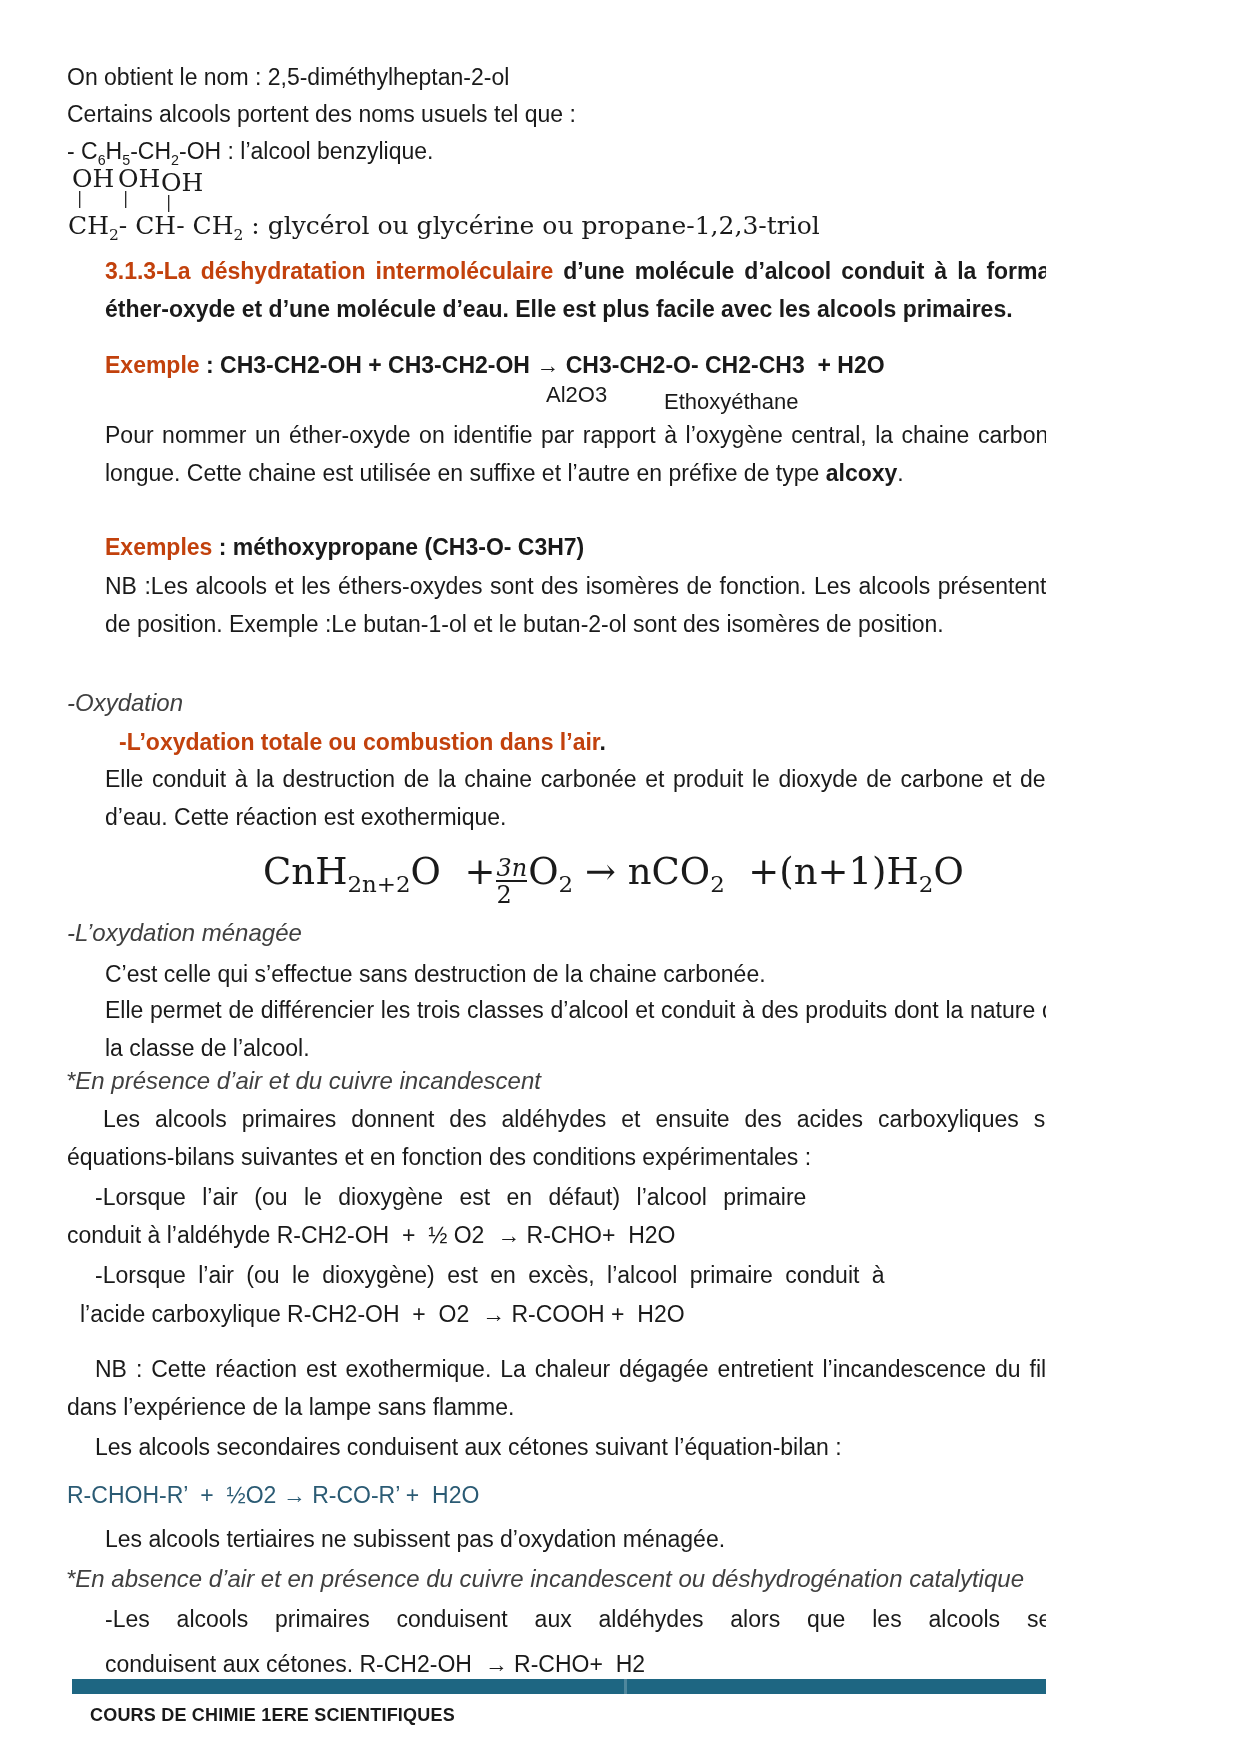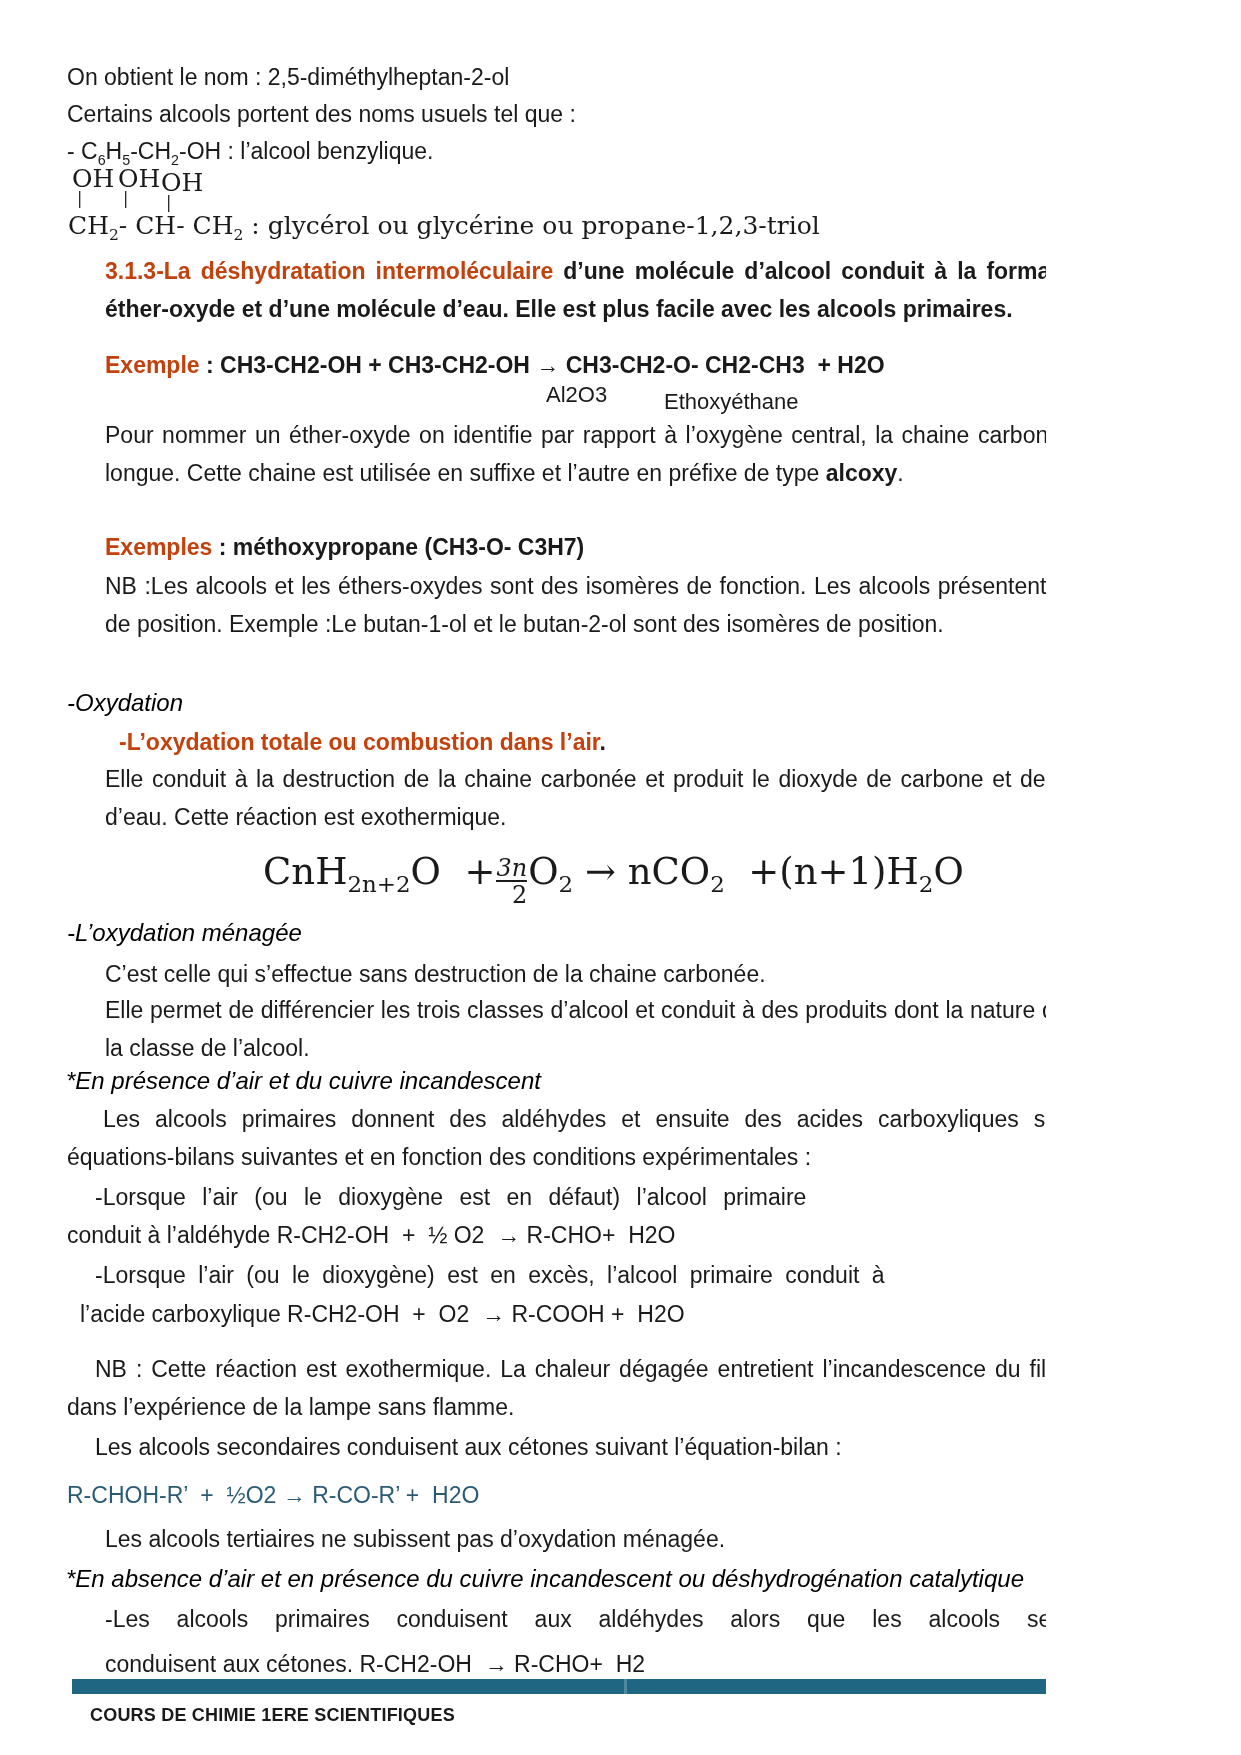--- a/index.html
+++ b/index.html
@@ -4,21 +4,21 @@
 <style>
   html,body{margin:0;padding:0;background:#ffffff;}
   .page{position:relative;width:1046px;height:1755px;background:#ffffff;overflow:hidden;
         font-family:"Liberation Sans","DejaVu Sans",sans-serif;color:#1a1a1a;}
   .ln{position:absolute;font-size:23px;line-height:38px;}
   .pre{white-space:pre;}
   .j{text-align:justify;}
   .jlast{text-align:justify;text-align-last:justify;}
   .bold{font-weight:bold;}
   .red{color:#c2410c;font-weight:bold;}
-  .blue-i{color:#000000;font-style:italic;font-size:24px;}
+  .blue-i{color:#404040;font-style:italic;font-size:24px;}
   .blue-b{color:#c2410c;font-weight:bold;}
   .teal{color:#2b5b74;}
   .serif{font-family:"DejaVu Serif","Liberation Serif",serif;}
   sub{font-size:0.62em;}
   
   #t1{left:67px;top:58px;}
   #t2{left:67px;top:95px;}
   #t3{left:67px;top:132px;}
   #gly-oh1{left:72px;top:166px;font-size:25px;line-height:26px;}
   #gly-oh2{left:118px;top:166px;font-size:25px;line-height:26px;}
@@ -31,21 +31,21 @@
   #exline{left:105px;top:338px;margin-top:8px;}
   #cat{left:546px;top:376px;font-size:22px;}
   #prod{left:664px;top:383px;font-size:22px;}
   #naming{left:105px;top:416px;width:1046px;}
   #exsline{left:105px;top:528px;}
   #nb1{left:105px;top:567px;width:1046px;}
   #oxy{left:67px;top:684px;}
   #totale{left:119px;top:723px;}
   #totbody{left:105px;top:760px;width:1046px;}
   #eq{left:263px;top:852px;font-size:37px;line-height:40px;white-space:pre;}
-  .frac{display:inline-block;vertical-align:-0.52em;text-align:right;margin:0 1px;}
+  .frac{display:inline-block;vertical-align:-0.52em;text-align:left;margin:0 1px;}
   .frac .num{display:block;font-size:24px;line-height:24px;font-style:italic;}
   .frac .den{display:block;font-size:24px;line-height:27px;border-top:2px solid #1a1a1a;}
   #menagee{left:67px;top:914px;}
   #men1{left:105px;top:955px;}
   #men2{left:105px;top:991px;width:1046px;}
   #presence{left:66px;top:1062px;}
   #pa1{left:67px;top:1100px;width:1084px;text-indent:36px;}
   #defaut{left:95px;top:1178px;word-spacing:10px;}
   #aldeq{left:67px;top:1216px;}
   #exces{left:95px;top:1256px;word-spacing:6px;}

